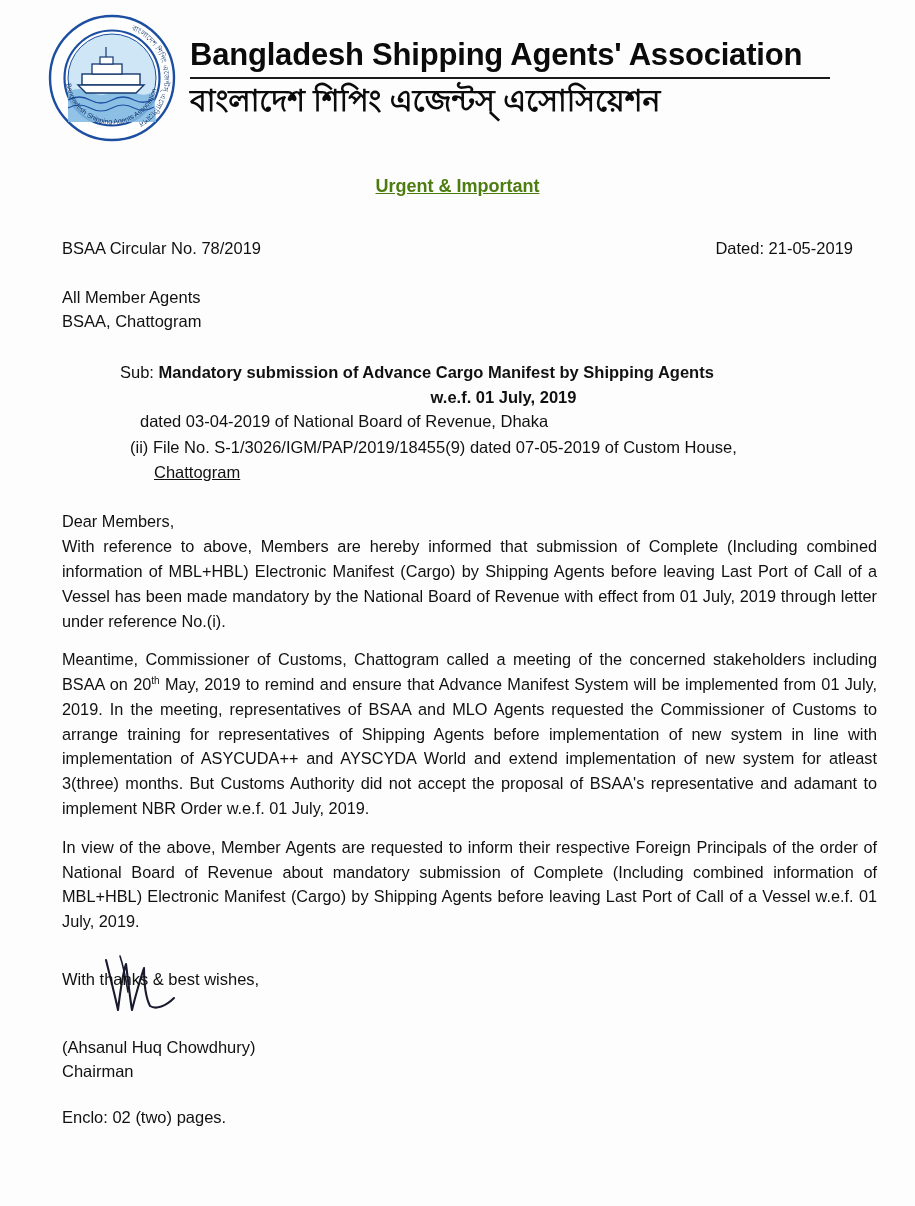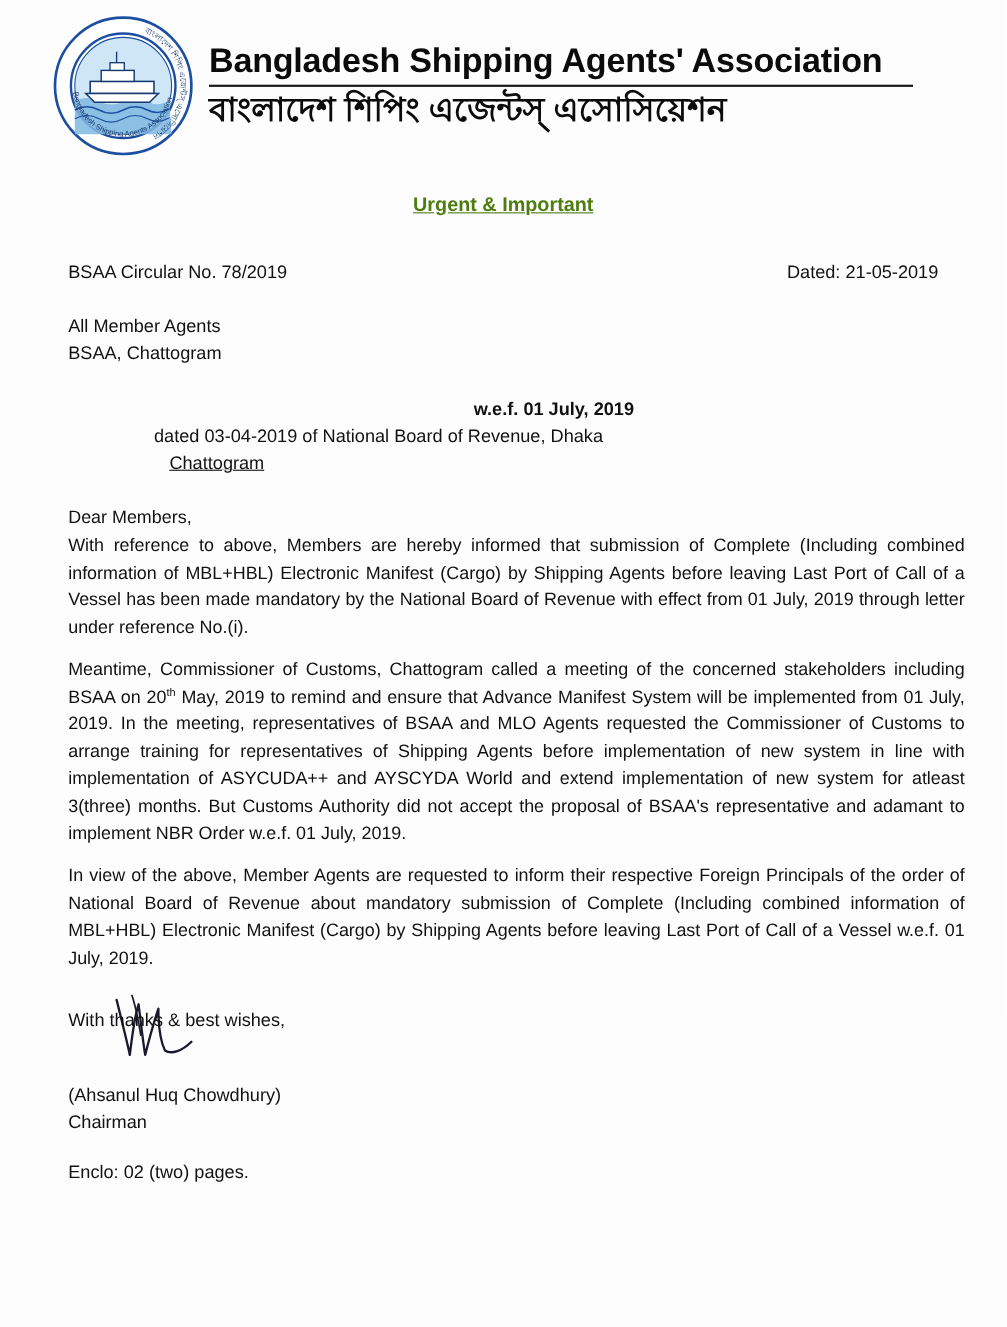--- a/index.html
+++ b/index.html
@@ -196,22 +196,27 @@
     <div>BSAA Circular No. 78/2019</div>
     <div>Dated: 21-05-2019</div>
   </div>
 
   <div class="addressee">
     <div>All Member Agents</div>
     <div>BSAA, Chattogram</div>
   </div>
 
   <div class="subject-block">
+    <div class="sub-line">
+      <span>Sub:</span>
+      <b>Mandatory submission of Advance Cargo Manifest by Shipping Agents</b>
+    </div>
     <div class="sub-cont">w.e.f. 01 July, 2019</div>
     <div class="ref-sub">dated 03-04-2019 of National Board of Revenue, Dhaka</div>
+    <div class="ref-line2">(ii) File No. S-1/3026/IGM/PAP/2019/18455(9) dated 07-05-2019 of Custom House,</div>
     <div class="ref-sub2">Chattogram</div>
   </div>
 
   <div class="body-wrap">
     <div class="salutation">Dear Members,</div>
     <div class="para first">With reference to above, Members are hereby informed that submission of Complete (Including combined information of MBL+HBL) Electronic Manifest (Cargo) by Shipping Agents before leaving Last Port of Call of a Vessel has been made mandatory by the National Board of Revenue with effect from 01 July, 2019 through letter under reference No.(i).</div>
     <div class="para">
       <span>Meantime, Commissioner of Customs, Chattogram called a meeting of the concerned stakeholders including BSAA on 20</span><sup>th</sup><span> May, 2019 to remind and ensure that Advance Manifest System will be implemented from 01 July, 2019. In the meeting, representatives of BSAA and MLO Agents requested the Commissioner of Customs to arrange training for representatives of Shipping Agents before implementation of new system in line with implementation of ASYCUDA++ and AYSCYDA World and extend implementation of new system for atleast 3(three) months. But Customs Authority did not accept the proposal of BSAA's representative and adamant to implement NBR Order w.e.f. 01 July, 2019.</span>
     </div>
     <div class="para">In view of the above, Member Agents are requested to inform their respective Foreign Principals of the order of National Board of Revenue about mandatory submission of  Complete (Including combined information of MBL+HBL) Electronic Manifest (Cargo) by Shipping Agents before leaving Last Port of Call of a Vessel w.e.f. 01 July, 2019.</div>

